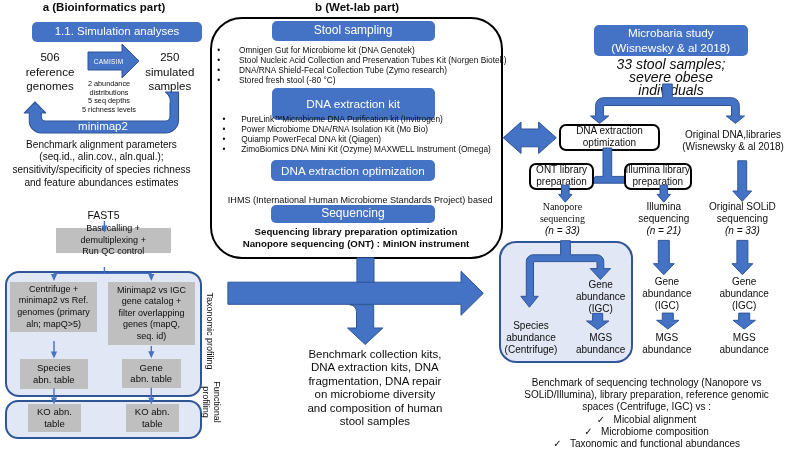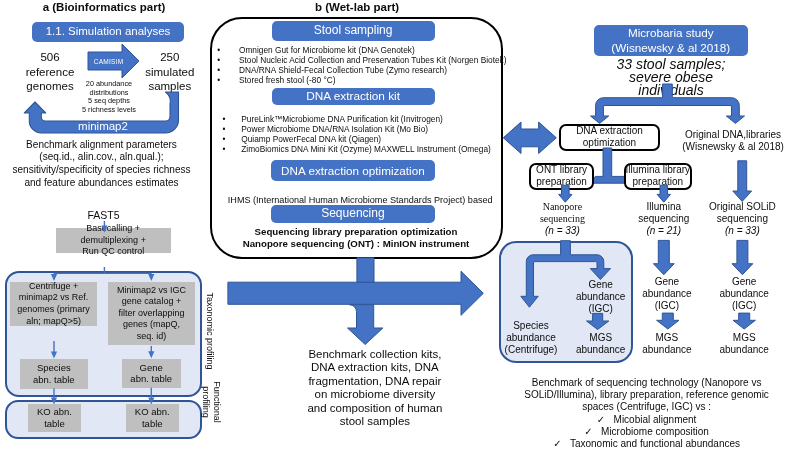--- a/index.html
+++ b/index.html
@@ -21,36 +21,36 @@
   .hdr{font-weight:bold;text-align:center;}
   svg.ov{position:absolute;left:0;top:0;overflow:visible;pointer-events:none;}
 </style>
 </head>
 <body>
 
 <div id="stage">
 
 <div class="abs hdr" style="left:4px;top:1px;width:200px;font-size:11.5px;">a (Bioinformatics part)</div>
 
-<div class="abs bluebox" style="left:32px;top:21.5px;width:152px;height:20px;font-size:11.5px;">1.1. Simulation analyses</div>
+<div class="abs bluebox" style="left:32px;top:21.5px;width:170px;height:20px;font-size:11.5px;">1.1. Simulation analyses</div>
 
 <div class="abs txt" style="left:14px;top:50px;width:72px;font-size:11.5px;line-height:14.6px;">506
 reference
 genomes</div>
 
 <div class="abs txt" style="left:129.8px;top:50px;width:80px;font-size:11.5px;line-height:14.6px;">250
 simulated
 samples</div>
 
 <svg class="ov" width="785" height="449">
   <path d="M88,52 L122,52 L122,44 L139,61 L122,78 L122,70 L88,70 Z" fill="#4472C4" stroke="#2E5597" stroke-width="1"></path>
 </svg>
 <div class="abs" style="left:88.6px;top:57.5px;width:40px;font-size:6.5px;color:#fff;text-align:center;letter-spacing:0.3px;z-index:5;">CAMISIM</div>
 
-<div class="abs txt" style="left:54px;top:80px;width:110px;font-size:7.3px;line-height:8.7px;">20 abundance
+<div class="abs txt" style="left:54px;top:80px;width:110px;font-size:7.3px;line-height:8.7px;">2 abundance
 distributions
 5 seq depths
 5 richness levels</div>
 
 <svg class="ov" width="785" height="449">
   <path d="M165.5,92 L178.5,92 L178.5,120 A13,13 0 0 1 165.5,133 L41.3,133 A12,12 0 0 1 29.3,121 L29.3,113 L24.3,113 L35,102 L45.7,113 L41.3,113 L41.3,117 A4,4 0 0 0 45.3,121 L165.5,121 A4.5,4.5 0 0 0 170,116.5 L170,104 A12,12 0 0 0 165.5,92 Z" fill="#4472C4" stroke="#2E5597" stroke-width="1.1" stroke-linejoin="round"></path>
 </svg>
 <div class="abs" style="left:51px;top:120px;width:104px;font-size:11.5px;color:#fff;text-align:center;z-index:5;">minimap2</div>
 
 <div class="abs txt" style="left:-3.5px;top:138.5px;width:210px;font-size:10.05px;line-height:12.9px;">Benchmark alignment parameters
@@ -61,21 +61,21 @@
 
 <div class="abs txt" style="left:68.5px;top:209px;width:70px;font-size:10.5px;">FAST5</div>
 
 <div class="abs graybox" style="left:56px;top:228px;width:114.5px;height:25px;font-size:9px;line-height:11.6px;">Basecalling +
 demultiplexing +
 Run QC control</div>
 
 <div class="abs" style="left:5px;top:271px;width:192.7px;height:122px;background:#E1E7F5;border:2px solid #2F5597;border-radius:14px;"></div>
 <div class="abs" style="left:5px;top:399.6px;width:192.7px;height:35.7px;background:#E1E7F5;border:2px solid #2F5597;border-radius:13px;"></div>
 
-<div class="abs graybox" style="left:9.8px;top:282px;width:87.5px;height:44px;font-size:9px;line-height:11.6px;">Centrifuge +
+<div class="abs graybox" style="left:9.8px;top:282px;width:87.5px;height:50px;font-size:9px;line-height:11.6px;">Centrifuge +
 minimap2 vs Ref.
 genomes (primary
 aln; mapQ&gt;5)</div>
 <div class="abs graybox" style="left:108px;top:282px;width:87px;height:63px;font-size:9px;line-height:11.6px;">Minimap2 vs IGC
 gene catalog +
 filter overlapping
 genes (mapQ,
 seq. id)</div>
 
 <div class="abs graybox" style="left:19.9px;top:358.9px;width:67.8px;height:29.7px;font-size:9.5px;line-height:11.6px;">Species
@@ -116,21 +116,21 @@
 
 <div class="abs bluebox" style="left:271.6px;top:21.3px;width:163px;height:19.8px;font-size:12px;">Stool sampling</div>
 
 <ul class="abs" style="left:217.2px;top:45px;width:300px;margin:0;padding:0;list-style:none;font-size:8.3px;line-height:10px;">
   <li><span style="display:inline-block;width:21.8px;">•</span><span>Omnigen Gut for Microbiome kit (DNA Genotek)</span></li>
   <li><span style="display:inline-block;width:21.8px;">•</span><span>Stool Nucleic Acid Collection and Preservation Tubes Kit (Norgen Biotek)</span></li>
   <li><span style="display:inline-block;width:21.8px;">•</span><span>DNA/RNA Shield-Fecal Collection Tube (Zymo research)</span></li>
   <li><span style="display:inline-block;width:21.8px;">•</span><span>Stored fresh stool (-80 °C)</span></li>
 </ul>
 
-<div class="abs bluebox" style="left:271.6px;top:88.4px;width:163px;height:17px;font-size:11.8px;">DNA extraction kit</div>
+<div class="abs bluebox" style="left:271.6px;top:88.4px;width:163px;height:32px;font-size:11.8px;">DNA extraction kit</div>
 
 <ul class="abs" style="left:222.5px;top:113.5px;width:300px;margin:0;padding:0;list-style:none;font-size:8.3px;line-height:10px;">
   <li><span style="display:inline-block;width:18.8px;">•</span><span>PureLink™Microbiome DNA Purification kit (Invitrogen)</span></li>
   <li><span style="display:inline-block;width:18.8px;">•</span><span>Power Microbiome DNA/RNA Isolation Kit (Mo Bio)</span></li>
   <li><span style="display:inline-block;width:18.8px;">•</span><span>Quiamp PowerFecal DNA kit (Qiagen)</span></li>
   <li><span style="display:inline-block;width:18.8px;">•</span><span>ZimoBiomics DNA Mini Kit (Ozyme) MAXWELL Instrument (Omega)</span></li>
 </ul>
 
 <div class="abs bluebox" style="left:270.9px;top:159.8px;width:164px;height:21.3px;font-size:11.7px;">DNA extraction optimization</div>
 

